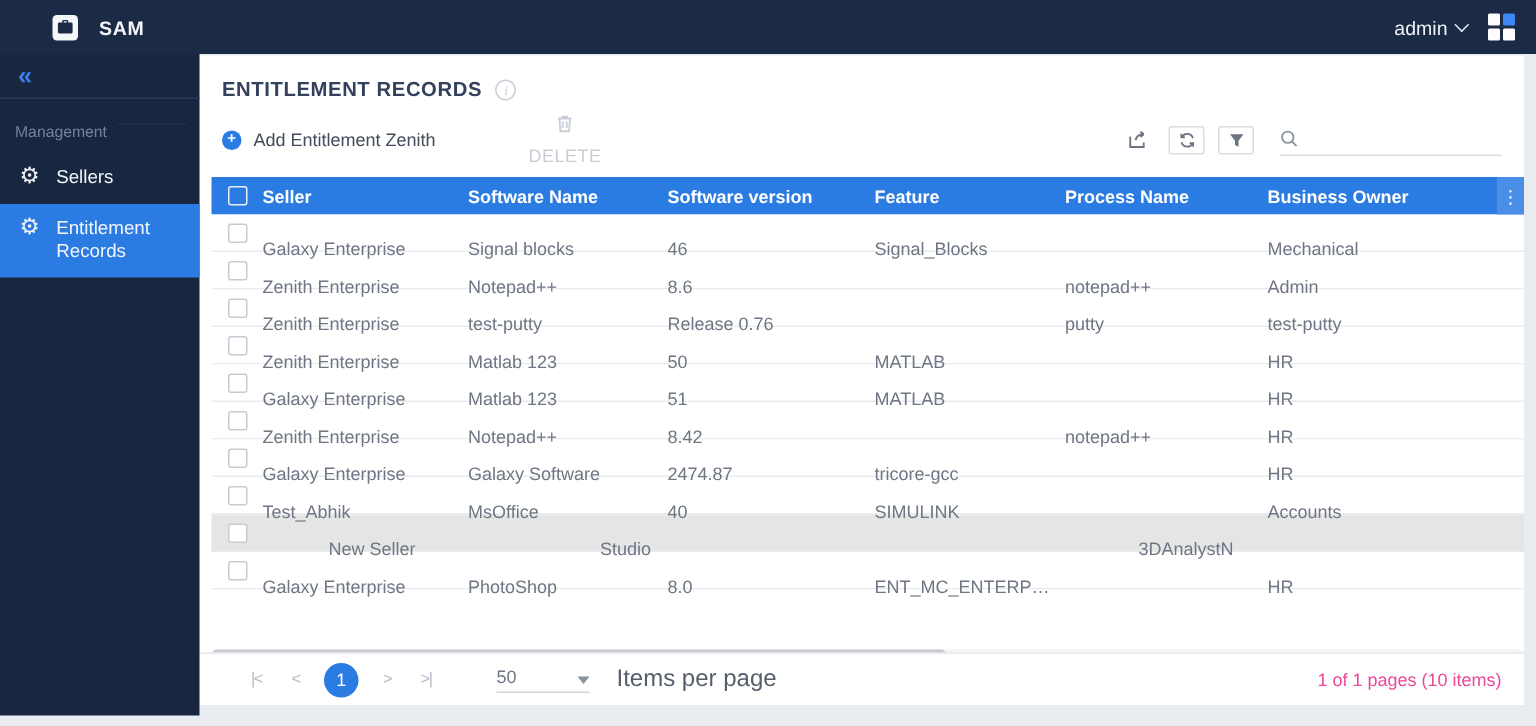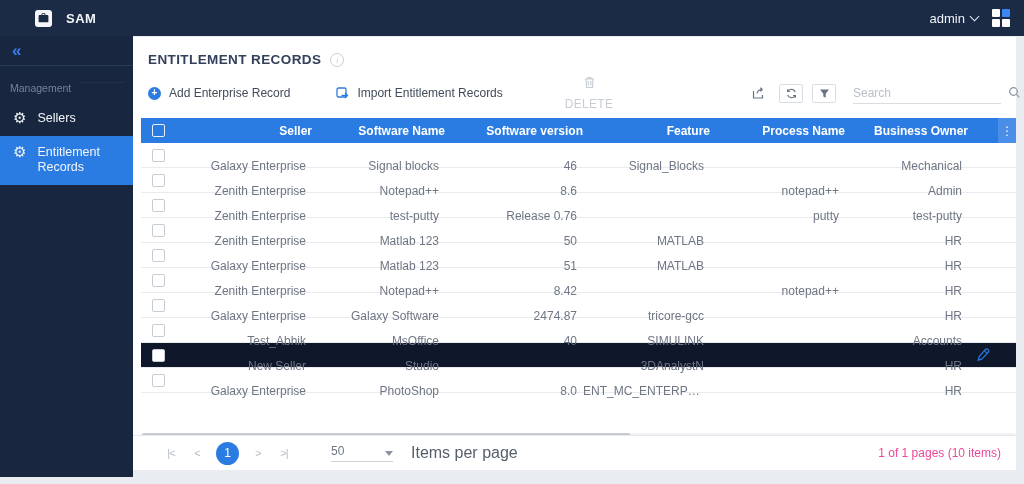--- a/index.html
+++ b/index.html
@@ -55,32 +55,32 @@
   .icon-box { width:24px; height:19px; border:1px solid #d9dde2; border-radius:2px;
     display:flex; align-items:center; justify-content:center; cursor:pointer; background:#fff; }
   .icon-plain { display:flex; align-items:center; justify-content:center; cursor:pointer; margin-right:3px; }
   .search-wrap { display:flex; align-items:center; width:148px; border-bottom:1px solid #d9dde2;
     height:22px; margin-left:8px; }
   .search-input { flex:1; border:0; outline:0; font-size:12px; color:#55606e; background:transparent;
     font-family:"Liberation Sans", sans-serif; }
   .search-input::placeholder { color:#b8bfc9; }
 
   
-  .table { margin-left:8px; width:875px; margin-top:12px;text-align:right; }
+  .table { margin-left:8px; width:875px; margin-top:12px; }
   .grid-cols { display:grid;
     grid-template-columns:34px 137px 133px 138px 127px 135px 123px 30px 18px; }
   .thead { background:#2b7ce2; height:25px; align-items:center; }
   .th { color:#ffffff; font-size:12px; font-weight:600; white-space:nowrap; overflow:hidden; }
   .cb-cell { display:flex; justify-content:center; align-items:center; }
   .cbx { width:13px; height:13px; border:1px solid #c6ccd4; border-radius:2px; background:#fff; display:block; }
   .thead .cbx { background:transparent; border-color:#e9f0fb; }
   .th-dots { background:#4b8ee8; height:25px; display:flex; align-items:center; justify-content:center;
     color:#fff; font-size:12px; cursor:pointer; letter-spacing:0; }
   .trow { height:25px; align-items:center; border-bottom:1px solid #e9ebee; background:#fff; }
-  .trow.hl { background:#0f172a; }
+  .trow.hl { background:#e5e5e5;gap:44px; }
   .cell { font-size:12px; color:#6e7684; white-space:nowrap; overflow:hidden; text-overflow:ellipsis; padding-right:6px;margin-top:22px; }
   .action-cell { display:flex; align-items:center; justify-content:center; padding:0; }
   .table-empty { height:40px; background:#fff; }
 
   
   .hscroll { margin-left:8px; width:875px; height:7px; background:#f1f2f4; border-radius:4px; }
   .hscroll-thumb { width:56%; height:7px; background:#c7cacf; border-radius:4px; }
 
   
   .pager { position:absolute; left:0; bottom:0; width:883px; height:35px;
@@ -145,30 +145,21 @@
 <div class="main">
 
   <div class="title-row">
     <span class="page-title">ENTITLEMENT RECORDS</span>
     <span class="info-icon">i</span>
   </div>
 
   <div class="toolbar">
     <div class="tool-btn">
       <span class="add-dot">+</span>
-      <span>Add Enterprise Record</span>
-    </div>
-    <div class="tool-btn import">
-      <span>
-        <svg width="13" height="13" viewBox="0 0 13 13">
-            <rect x="1" y="1" width="9" height="9" rx="1.5" fill="none" stroke="#2b7ce2" stroke-width="1.3"></rect>
-            <path d="M5.5 8.5h6M9 6l2.5 2.5L9 11" stroke="#2b7ce2" stroke-width="1.3" fill="none"></path>
-          </svg>
-      </span>
-      <span>Import Entitlement Records</span>
+      <span>Add Entitlement Zenith</span>
     </div>
     <div class="tool-btn delete">
       <span>
         <svg width="11" height="13" viewBox="0 0 11 13">
             <path d="M1 3h9M4 3V1.7h3V3M2 3l.6 8.5h5.8L9 3M4.2 5v4.5M6.8 5v4.5" stroke="#c8cdd5" stroke-width="1.2" fill="none"></path>
           </svg>
       </span>
       <span>DELETE</span>
     </div>
     <div class="icon-right-group">
@@ -183,21 +174,20 @@
             <path d="M9.3 4.2A4 4 0 0 0 2 3.2M1.7 6.8A4 4 0 0 0 9 7.8" stroke="#6b7482" stroke-width="1.2" fill="none"></path>
             <path d="M1.6 1.2v2.3h2.3M9.4 9.8V7.5H7.1" stroke="#6b7482" stroke-width="1.2" fill="none"></path>
           </svg>
       </span>
       <span class="icon-box">
         <svg width="11" height="11" viewBox="0 0 11 11">
             <path d="M1 1.5h9L6.7 5.8v4L4.3 8.6V5.8z" fill="#6b7482"></path>
           </svg>
       </span>
       <div class="search-wrap">
-        <input class="search-input" type="text" placeholder="Search" style="">
         <span>
           <svg width="13" height="13" viewBox="0 0 13 13">
               <circle cx="5.5" cy="5.5" r="3.8" stroke="#8a93a0" stroke-width="1.2" fill="none"></circle>
               <path d="M8.4 8.4l3 3" stroke="#8a93a0" stroke-width="1.2"></path>
             </svg>
         </span>
       </div>
     </div>
   </div>
 

